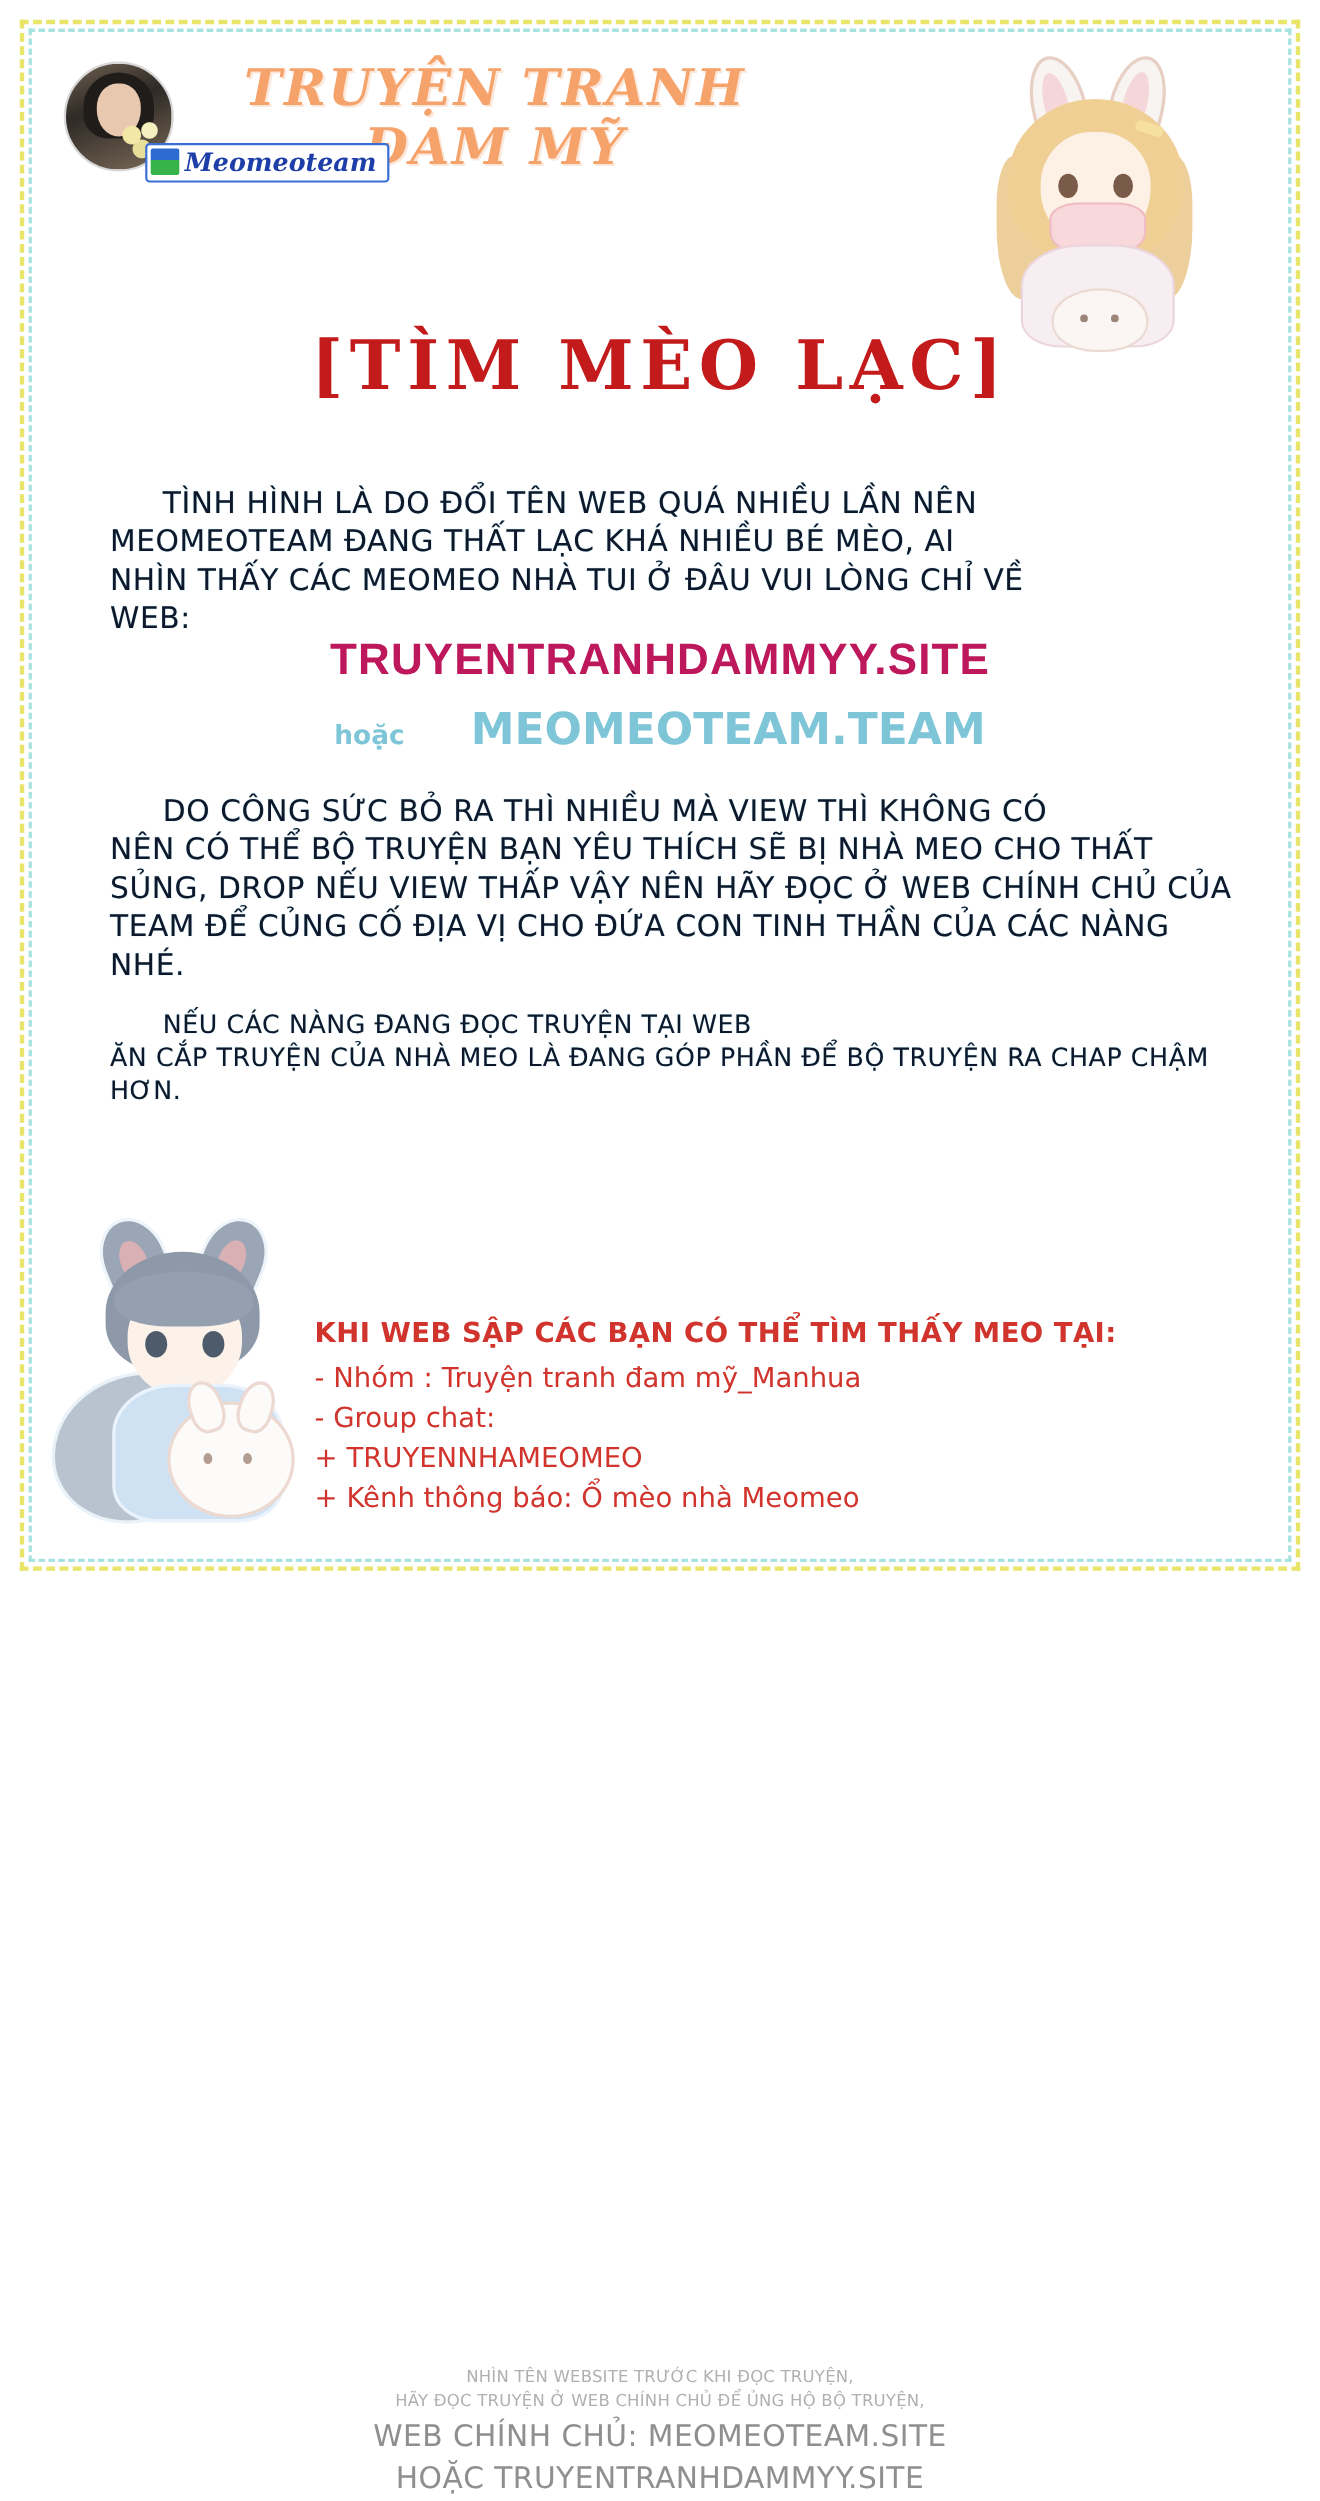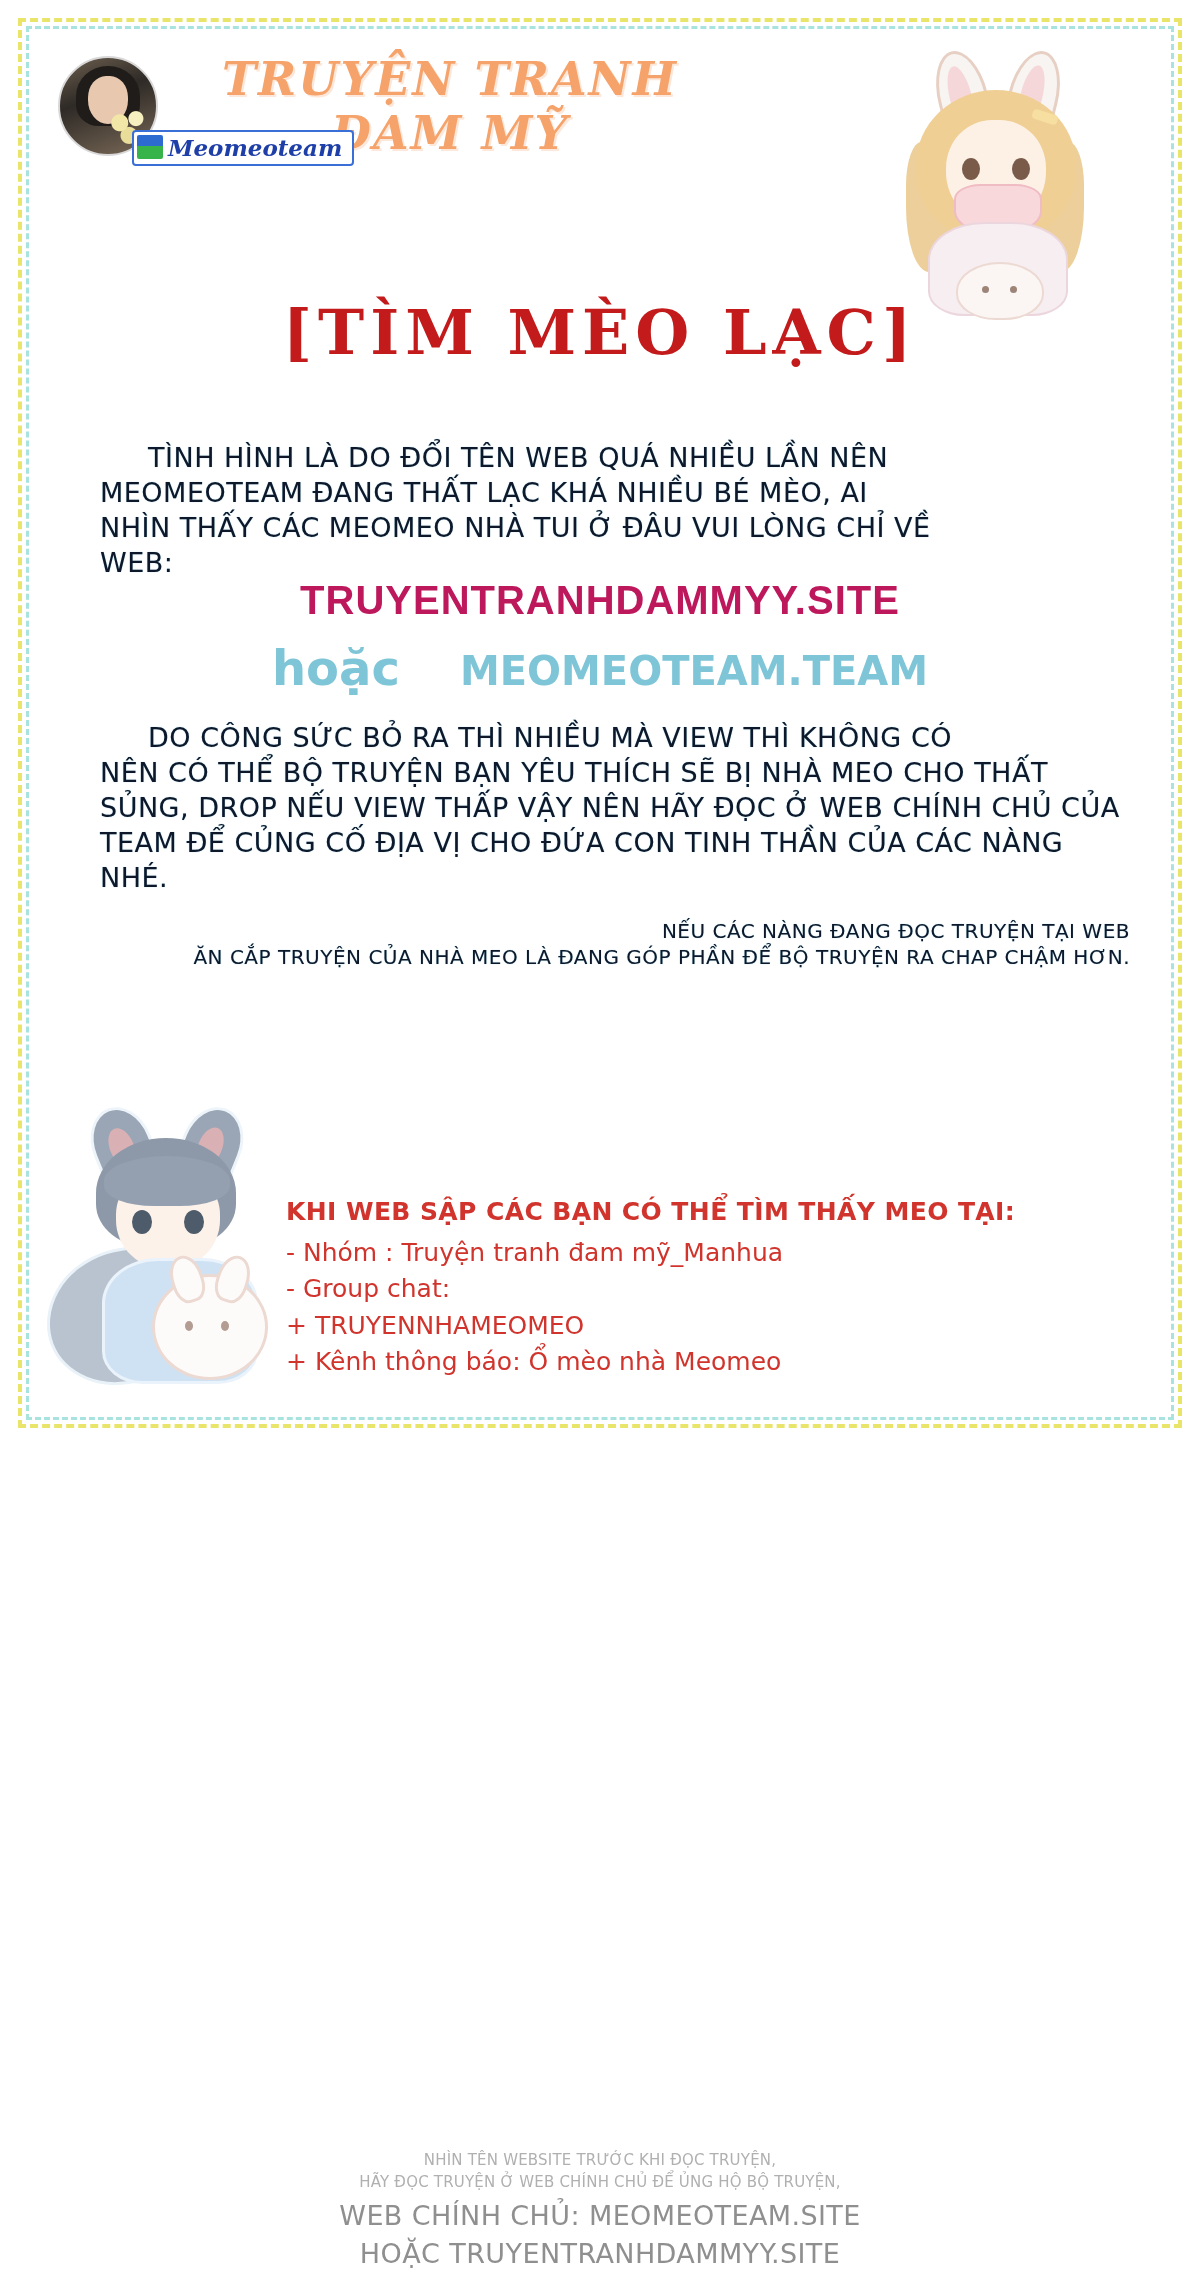--- a/index.html
+++ b/index.html
@@ -265,40 +265,39 @@
     left: 0; width: 1200px;
     display: flex;
     justify-content: center;
     align-items: baseline;
     gap: 60px;
     font-family: "DejaVu Sans", sans-serif;
     font-weight: bold;
     font-size: 40px;
     color: #7fc5d8;
   }
-  #web2row .hoac { font-size: 48px; }
+  #web2row .hoac { font-size: 24px; }
 
   #para2 {
     left: 100px;
     top: 720px;
     width: 1030px;
     font-size: 27px;
     line-height: 1.30;
     text-transform: uppercase;
   }
   #para2 .ind.first { padding-left: 48px; display:block; }
 
   #para3 {
     left: 100px;
     top: 918px;
     width: 1030px;
-    font-size: 20px;
+    font-size: 23px;
     line-height: 1.30;
     text-transform: uppercase;
-    text-align: right;
   }
   #para3 .ind.first { padding-left: 48px; display:block; }
 
   
   .mascot-bottom {
     position: absolute;
     left: 44px;
     top: 1098px;
     width: 250px;
     height: 306px;

